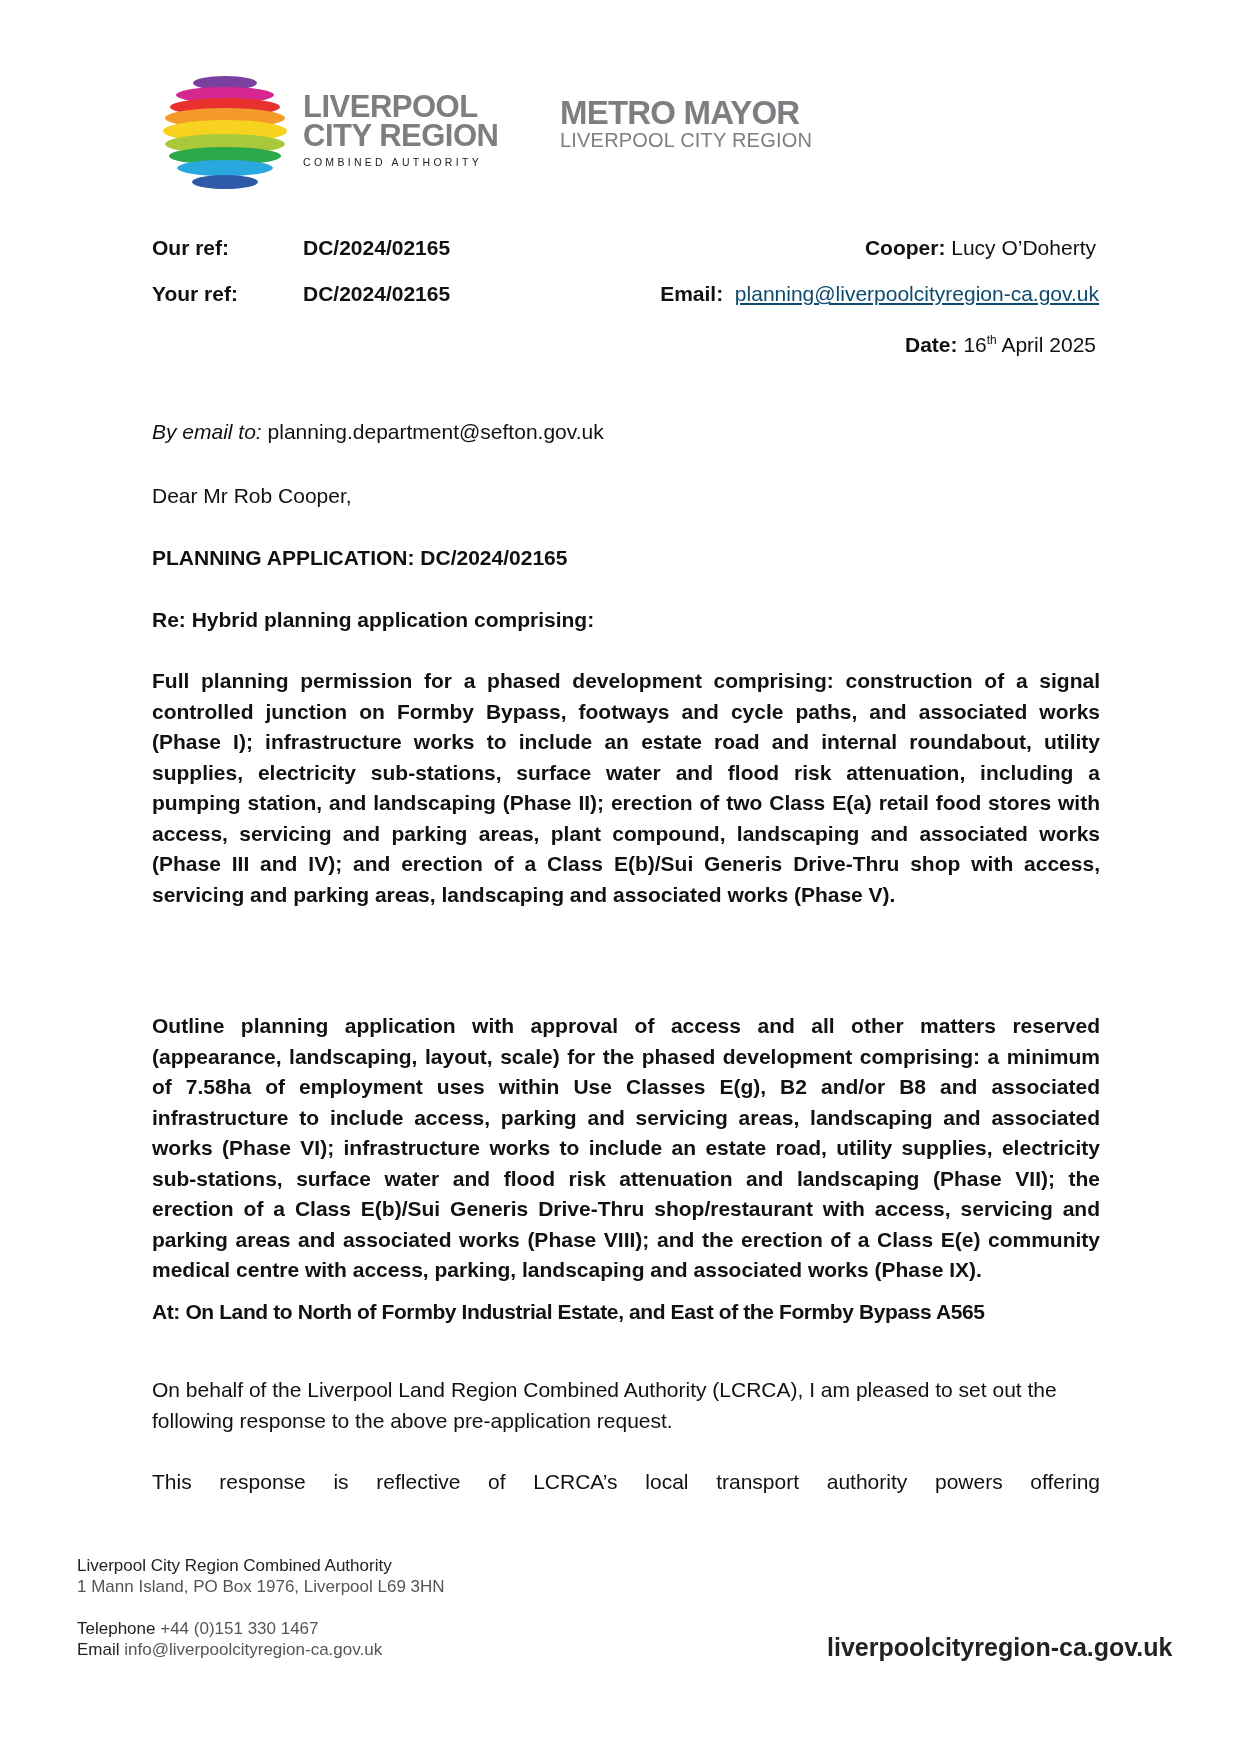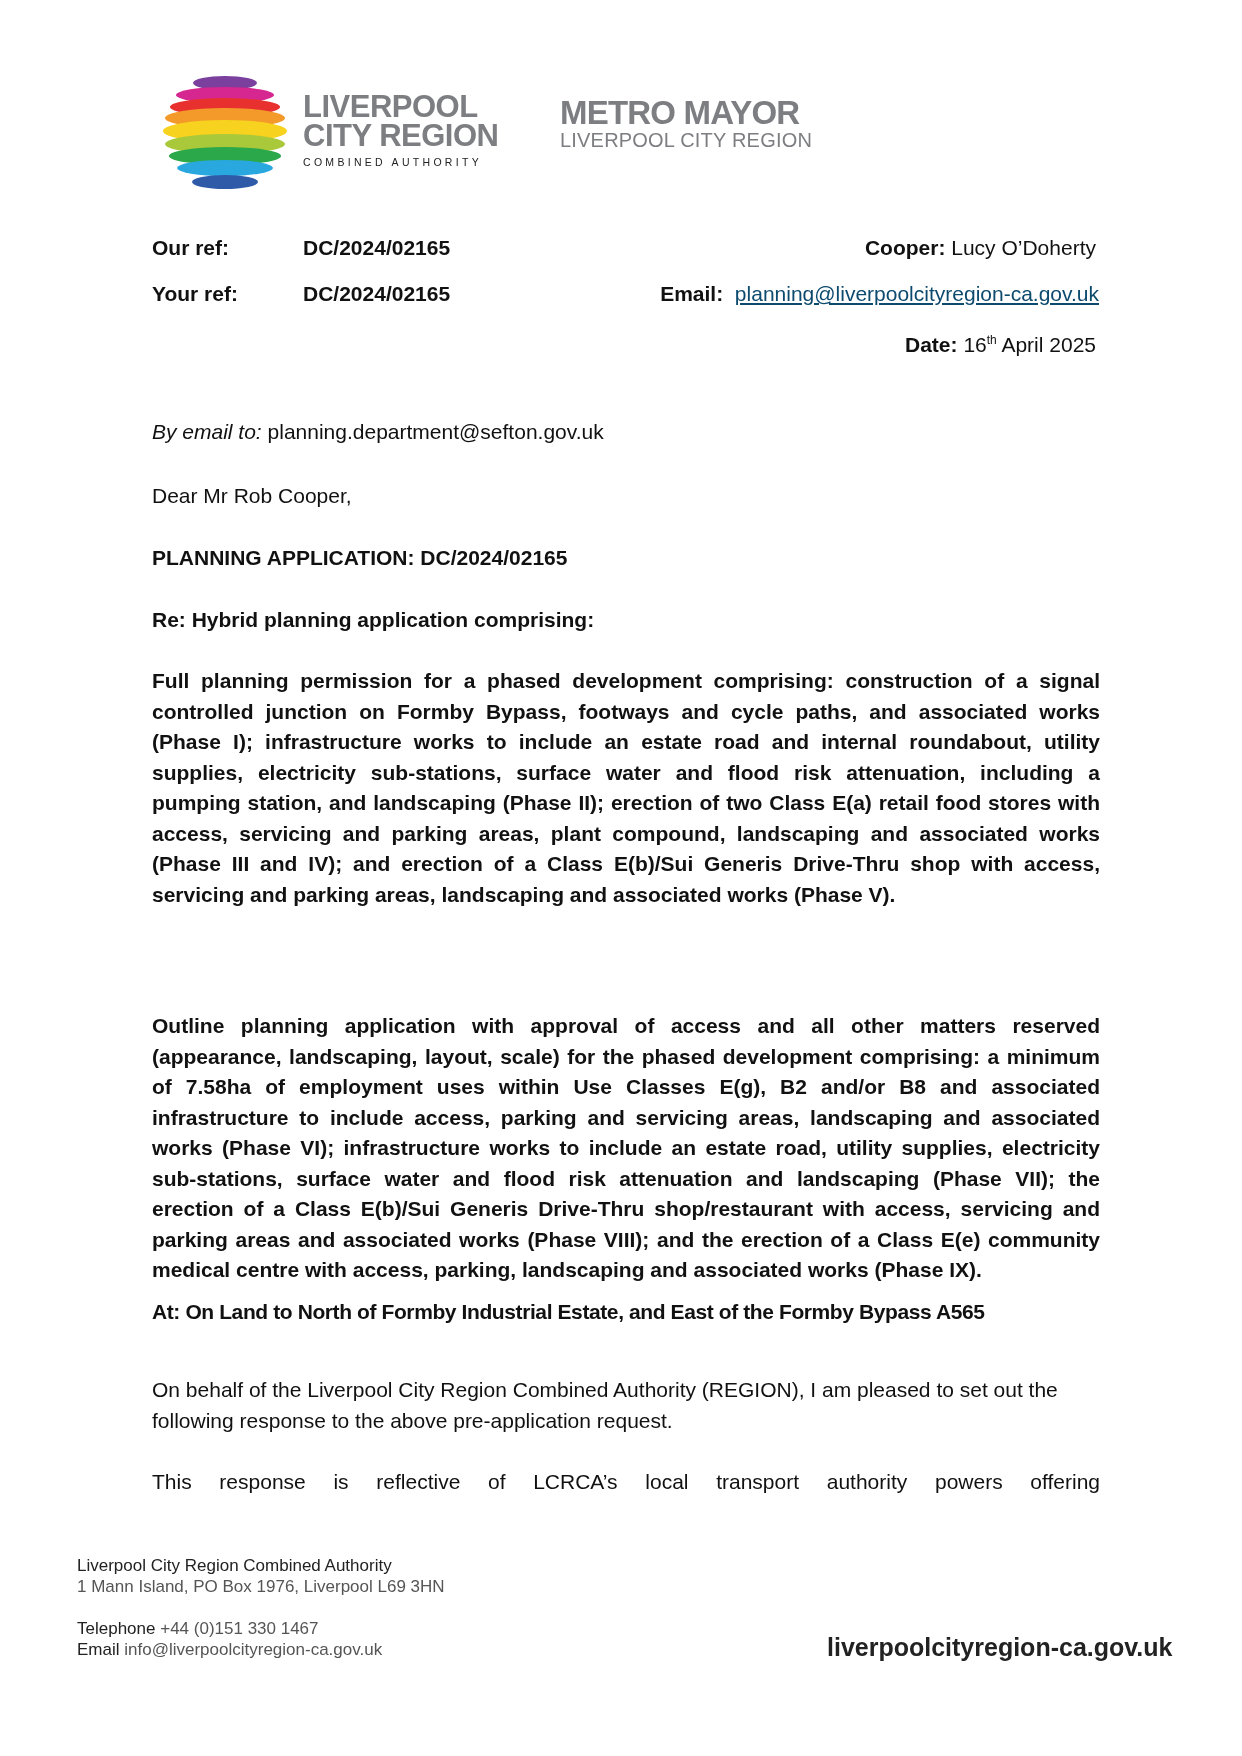--- a/index.html
+++ b/index.html
@@ -89,21 +89,21 @@
 <div class="body b just" style="top:666px;">
   <p>Full planning permission for a phased development comprising: construction of a signal controlled junction on Formby Bypass, footways and cycle paths, and associated works (Phase I); infrastructure works to include an estate road and internal roundabout, utility supplies, electricity sub-stations, surface water and flood risk attenuation, including a pumping station, and landscaping (Phase II); erection of two Class E(a) retail food stores with access, servicing and parking areas, plant compound, landscaping and associated works (Phase III and IV); and erection of a Class E(b)/Sui Generis Drive-Thru shop with access, servicing and parking areas, landscaping and associated works (Phase V).</p>
 </div>
 <div class="body b just" style="top:975px;margin-top:36px;">
   <p>Outline planning application with approval of access and all other matters reserved (appearance, landscaping, layout, scale) for the phased development comprising: a minimum of 7.58ha of employment uses within Use Classes E(g), B2 and/or B8 and associated infrastructure to include access, parking and servicing areas, landscaping and associated works (Phase VI); infrastructure works to include an estate road, utility supplies, electricity sub-stations, surface water and flood risk attenuation and landscaping (Phase VII); the erection of a Class E(b)/Sui Generis Drive-Thru shop/restaurant with access, servicing and parking areas and associated works (Phase VIII); and the erection of a Class E(e) community medical centre with access, parking, landscaping and associated works (Phase IX).</p>
 </div>
 <div class="body b" style="top:1274px; white-space:nowrap; letter-spacing:-0.4px;margin-top:23px;">
   <p>At: On Land to North of Formby Industrial Estate, and East of the Formby Bypass A565</p>
 </div>
 <div class="body" style="top:1375px;">
-  <p>On behalf of the Liverpool City Region Combined Authority (REGION), I am pleased to set out the following response to the above pre-application request.</p>
+  <p>On behalf of the Liverpool Land Region Combined Authority (LCRCA), I am pleased to set out the following response to the above pre-application request.</p>
 </div>
 <div class="body" style="top:1467px; text-align:justify; text-align-last:justify;">
   <p>This response is reflective of LCRCA’s local transport authority powers offering</p>
 </div>
 
 <div class="footer-left">
   <div>Liverpool City Region Combined Authority</div>
   <div class="grey">1 Mann Island, PO Box 1976, Liverpool L69 3HN</div>
   <div class="gap"></div>
   <div>

